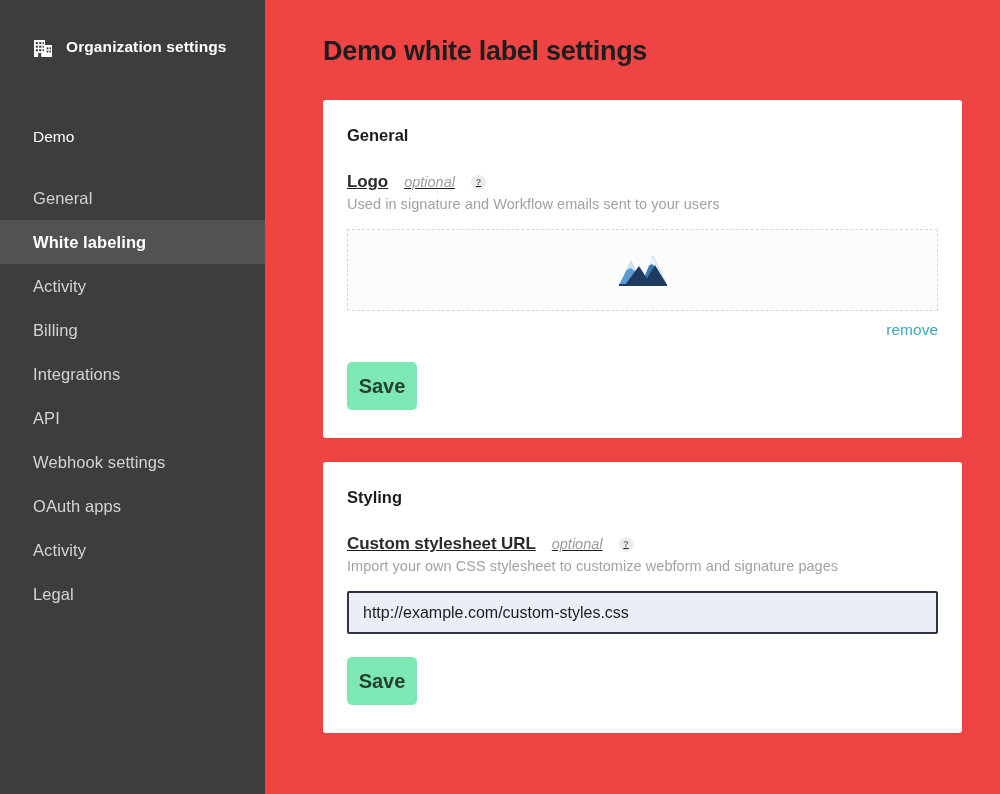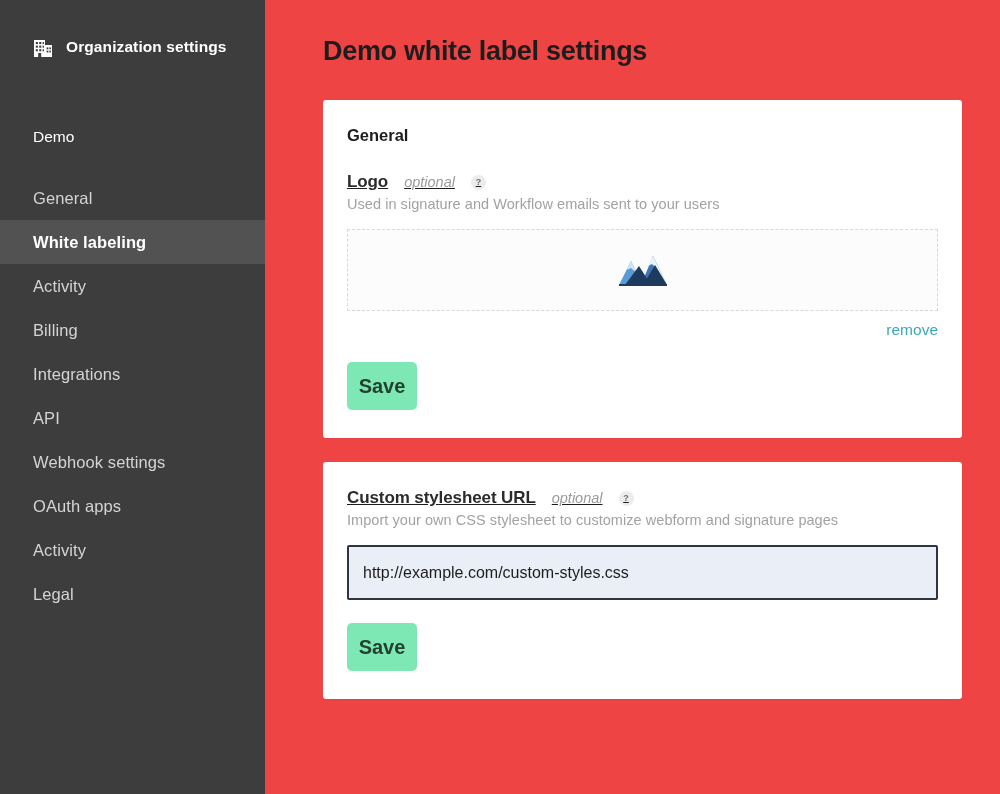--- a/index.html
+++ b/index.html
@@ -196,21 +196,21 @@
     width: 70px;
     height: 48px;
     border-radius: 5px;
     cursor: pointer;
   }
 
   
   .text-input {
     margin-top: 17px;
     width: 100%;
-    height: 55px;
+    height: 43px;
     border: 2px solid #2e3440;
     background: #e9eef7;
     font-family: "Liberation Sans", sans-serif;
     font-size: 16px;
     color: #1d1d1d;
     padding: 0 14px;
     border-radius: 2px;
     outline: none;
   }
 </style>
@@ -288,20 +288,21 @@
     </div>
 
     <div class="remove-row">
       <a class="remove-link" href="#">remove</a>
     </div>
 
     <button class="btn-save">Save</button>
   </section>
 
   <section class="card">
+    <div class="card-title">Styling</div>
 
     <div class="field-label-row">
       <span class="field-label">Custom stylesheet URL</span>
       <span class="field-optional">optional</span>
       <span class="help-badge">?</span>
     </div>
     <div class="field-desc">Import your own CSS stylesheet to customize webform and signature pages</div>
 
     <input class="text-input" type="text" value="http://example.com/custom-styles.css" style="">
 

